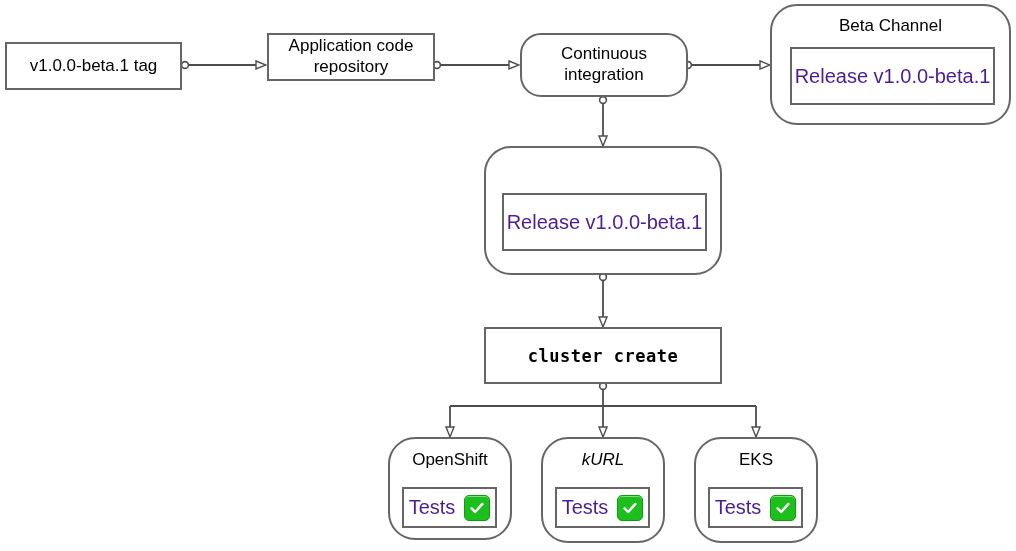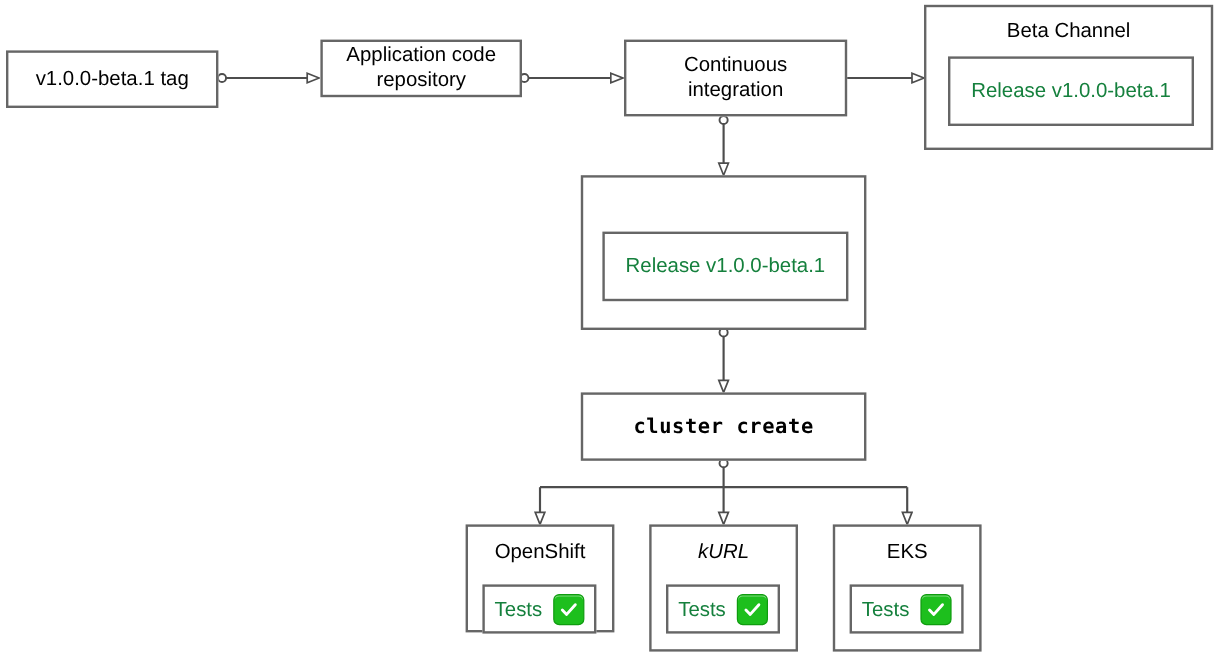--- a/index.html
+++ b/index.html
@@ -40,41 +40,42 @@
     text-align: center;
   }
   .node-label {
     font-size: 17px;
     line-height: 1.22;
     color: #000000;
     white-space: pre-line;
   }
   .container-node {
     display: block;
+    border-radius: 27px;
   }
   .container-title {
     position: absolute;
     left: 0;
     right: 0;
     text-align: center;
     font-size: 17px;
     color: #000000;
   }
   .inner-box {
     position: absolute;
     box-sizing: border-box;
     border: 2px solid #666666;
     background: #ffffff;
     display: flex;
     align-items: center;
     justify-content: center;
   }
   .inner-label {
-    font-size: 17px;
-    color: #15803d;
+    font-size: 20px;
+    color: #4c1d95;
   }
   .mono-label {
     font-family: "DejaVu Sans Mono", "Liberation Mono", monospace;
     font-weight: bold;
     font-size: 17px;
     letter-spacing: 0.5px;
   }
   .tests-row {
     display: flex;
     align-items: center;
@@ -145,21 +146,21 @@
 
   <div class="node" style="left:5px; top:42px; width:177px; height:48px;">
     <span class="node-label">v1.0.0-beta.1 tag</span>
   </div>
 
   <div class="node" style="left:267px; top:33px; width:168px; height:48px;">
     <span class="node-label">Application code
 repository</span>
   </div>
 
-  <div class="node" style="left:520px; top:33px; width:186px; height:64px;">
+  <div class="node" style="left:520px; top:33px; width:168px; height:64px;border-radius:21px;">
     <span class="node-label">Continuous
 integration</span>
   </div>
 
   <div class="node container-node" style="left:770px; top:4px; width:241px; height:121px;">
     <div class="container-title" style="top:10px;">Beta Channel</div>
     <div class="inner-box" style="left:18px; top:41px; width:205px; height:58px;">
       <span class="inner-label">Release v1.0.0-beta.1</span>
     </div>
   </div>
@@ -167,21 +168,21 @@
   <div class="node container-node" style="left:484px; top:146px; width:238px; height:129px;">
     <div class="inner-box" style="left:16px; top:45px; width:205px; height:58px;">
       <span class="inner-label">Release v1.0.0-beta.1</span>
     </div>
   </div>
 
   <div class="node" style="left:484px; top:327px; width:238px; height:57px;">
     <span class="mono-label">cluster create</span>
   </div>
 
-  <div class="node container-node" style="left:388px; top:437px; width:124px; height:90px;">
+  <div class="node container-node" style="left:388px; top:437px; width:124px; height:103px;">
     <div class="container-title" style="top:11px;">OpenShift</div>
     <div class="inner-box" style="left:12px; top:48px; width:95px; height:41px;">
       <span class="tests-row">
         <span class="inner-label">Tests</span>
         <span class="check-badge">
           <svg width="18" height="18" viewBox="0 0 18 18" xmlns="http://www.w3.org/2000/svg">
             <path d="M3.6 9.3 L7.2 13.0 L14.4 4.9" fill="none" stroke="#ffffff" stroke-width="2.4" stroke-linecap="round" stroke-linejoin="round"></path>
           </svg>
         </span>
       </span>

